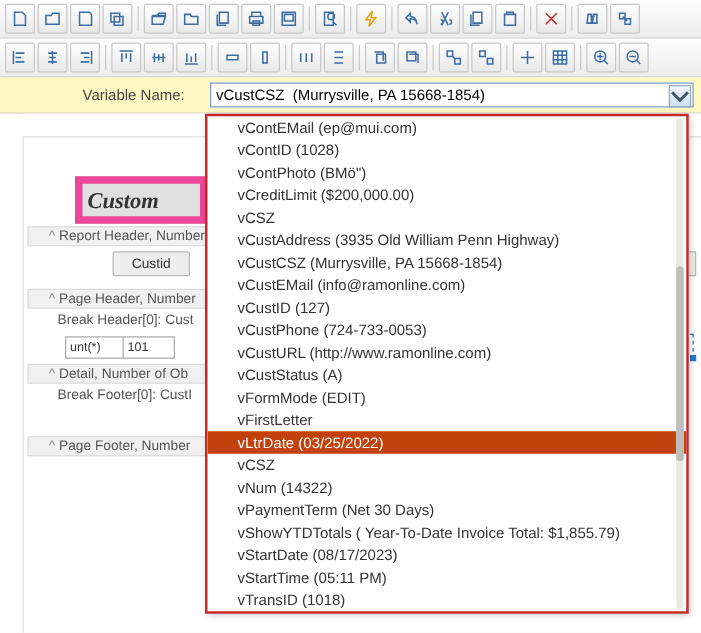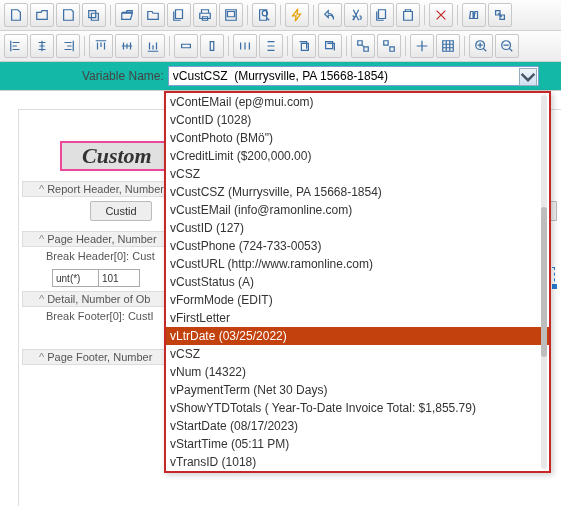--- a/index.html
+++ b/index.html
@@ -1,38 +1,38 @@
 <!DOCTYPE html>
 <html><head>
 <meta charset="utf-8">
 <style>
 html,body{margin:0;padding:0;font-family:"Segoe UI",Tahoma,sans-serif;font-size:12px;background:#f4f4f4;color:#333;width:561px;height:506px;overflow:hidden}
 .toolbar{display:flex;gap:2px;padding:3px 4px;border-bottom:1px solid #d0d0d0;background:linear-gradient(#fdfdfd,#ececec)}
 .tbtn{width:22px;height:22px;border:1px solid #c8c8c8;border-radius:2px;background:linear-gradient(#fff,#e8e8e8);display:flex;align-items:center;justify-content:center;cursor:pointer}
 .tbtn svg{width:14px;height:14px}
-.varrow{display:flex;align-items:center;gap:4px;padding:4px 22px;border-bottom:1px solid #d0d0d0;background:#14b8a6}
+.varrow{display:flex;align-items:center;gap:20px;padding:4px 6px;border-bottom:1px solid #d0d0d0;background:#fef9c3}
 .varlabel{font-size:12px;color:#444;white-space:nowrap;padding-left:60px}
 .varfield{flex:1;position:relative}
 .varfield input{width:100%;box-sizing:border-box;border:1px solid #7a9ecf;padding:2px 20px 2px 4px;font-family:inherit;font-size:12px;background:#fff}
 .varfield .dd{position:absolute;right:2px;top:2px;width:16px;height:16px;border:1px solid #9ab;background:linear-gradient(#eef4fb,#cfe0f2);display:flex;align-items:center;justify-content:center;cursor:pointer}
 .work{position:relative;background:#fff;height:430px}
 .ruler-h{height:18px;background:#fff;border-bottom:1px solid #ddd;position:relative;margin-left:18px}
 .ruler-v{position:absolute;left:0;top:18px;bottom:0;width:18px;background:#fff;border-right:1px solid #ddd}
 .bandlabel{position:absolute;left:22px;font-size:11px;color:#555;background:#f0f0f0;padding:1px 16px;border:1px solid #ddd}
 .bandlabel .caret{color:#888;margin-right:3px}
-.custbox{position:absolute;left:60px;top:50px;width:90px;height:26px;border:2px solid #ec4899;background:#e0e0e0;font-style:italic;font-weight:bold;font-family:Georgia,serif;font-size:22px;display:flex;align-items:center;padding-left:20px;overflow:hidden}
+.custbox{position:absolute;left:60px;top:50px;width:90px;height:26px;border:6px solid #ec4899;background:#e0e0e0;font-style:italic;font-weight:bold;font-family:Georgia,serif;font-size:18px;display:flex;align-items:center;padding-left:4px;overflow:hidden}
 .colhdr{position:absolute;width:60px;height:18px;background:#eee;border:1px solid #bbb;border-radius:2px;display:flex;align-items:center;justify-content:center;font-size:11px}
 .fieldbox{position:absolute;height:16px;border:1px solid #aaa;background:#fff;font-size:10px;display:flex;align-items:center;padding:0 3px;overflow:hidden;white-space:nowrap}
 .sel{position:absolute;right:6px;top:176px;width:18px;height:18px;border:1px dashed #2a7ad1}
 .sel::before,.sel::after{content:"";position:absolute;width:5px;height:5px;background:#2a7ad1}
 .sel::before{left:-3px;top:-3px}.sel::after{right:-3px;bottom:-3px}
 .dropdown{position:absolute;left:164px;top:0;right:10px;background:#fff;border:2px solid #c62828;max-height:405px;overflow:hidden;box-shadow:2px 2px 6px rgba(0,0,0,.2);z-index:10}
 .dropdown .scroll{position:absolute;right:2px;top:2px;bottom:2px;width:6px;background:#e8e8e8;border-radius:3px}
 .dropdown .scroll::after{content:"";position:absolute;left:0;right:0;top:30%;height:40%;background:#bdbdbd;border-radius:3px}
-.dropdown .item{padding:2px 4px;font-size:12px;white-space:nowrap;cursor:pointer}
+.dropdown .item{padding:2px 24px;font-size:12px;white-space:nowrap;cursor:pointer}
 .dropdown .item.sel-item{background:#c2410c;color:#fff}
 </style>
 </head>
 <body>
 
 <div class="toolbar" id="tb1">
     <div class="tbtn">
       <svg viewBox="0 0 16 16">
         <path d="M3 2h7l3 3v9H3z" fill="none" stroke="#3a6ea5" stroke-width="1.4"></path>
       </svg>
@@ -269,20 +269,21 @@
 
   <div class="bandlabel" style="top:258px"><span class="caret">^</span><span>Page Footer, Number</span></div>
 
   <div class="dropdown" id="dd">
     <div class="scroll"></div>
   <div class="item">vContEMail  (ep@mui.com)</div>
       <div class="item">vContID  (1028)</div>
       <div class="item">vContPhoto  (BMö")</div>
       <div class="item">vCreditLimit  ($200,000.00)</div>
       <div class="item">vCSZ</div>
+      <div class="item">vCustAddress  (3935 Old William Penn Highway)</div>
       <div class="item">vCustCSZ  (Murrysville, PA 15668-1854)</div>
       <div class="item">vCustEMail  (info@ramonline.com)</div>
       <div class="item">vCustID  (127)</div>
       <div class="item">vCustPhone  (724-733-0053)</div>
       <div class="item">vCustURL  (http://www.ramonline.com)</div>
       <div class="item">vCustStatus  (A)</div>
       <div class="item">vFormMode  (EDIT)</div>
       <div class="item">vFirstLetter</div>
       <div class="item sel-item">vLtrDate  (03/25/2022)</div>
       <div class="item">vCSZ</div>

